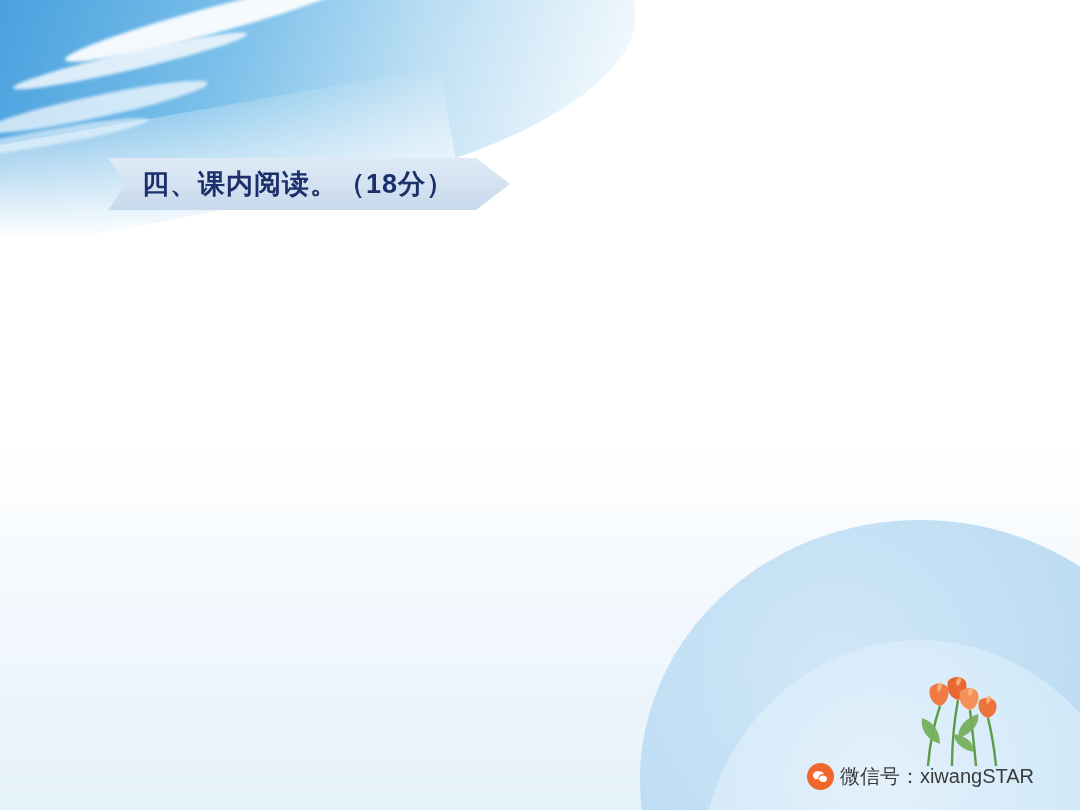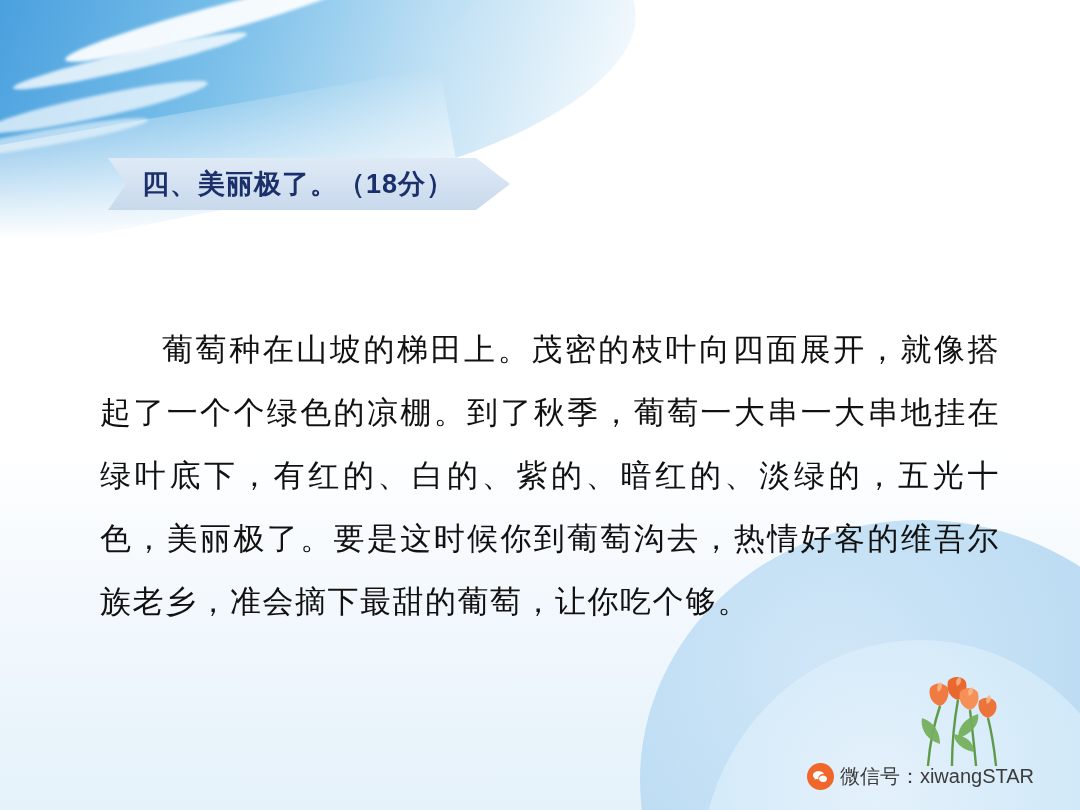--- a/index.html
+++ b/index.html
@@ -214,26 +214,25 @@
         <path d="M38 44 C36 39 38 35 41 34 C43 37 42 42 38 44 Z"></path>
         <path d="M57 38 C55 33 57 30 60 29 C62 32 61 36 57 38 Z"></path>
         <path d="M69 48 C67 43 69 40 72 39 C74 42 73 46 69 48 Z"></path>
         <path d="M87 56 C85 51 87 48 90 47 C92 50 91 54 87 56 Z"></path>
       </g>
     </svg>
   </div>
 
   <div class="banner-wrap">
     <div class="banner">
-      <span class="banner-text">四、美丽极了。（18分）</span>
+      <span class="banner-text">四、课内阅读。（18分）</span>
     </div>
   </div>
 
 
-  <div class="passage">葡萄种在山坡的梯田上。茂密的枝叶向四面展开，就像搭起了一个个绿色的凉棚。到了秋季，葡萄一大串一大串地挂在绿叶底下，有红的、白的、紫的、暗红的、淡绿的，五光十色，美丽极了。要是这时候你到葡萄沟去，热情好客的维吾尔族老乡，准会摘下最甜的葡萄，让你吃个够。</div>
 
   <div class="footer-mark">
     <span class="wechat-badge">
       <svg viewBox="0 0 24 24" width="18" height="18" aria-hidden="true">
         <path d="M9.3 4.2C5.6 4.2 2.6 6.6 2.6 9.5c0 1.7 1 3.2 2.6 4.2l-.6 2 2.2-1.1c.8.2 1.6.3 2.5.3.3 0 .5 0 .8 0-.2-.5-.3-1.1-.3-1.6 0-3 2.9-5.4 6.5-5.4.3 0 .6 0 .9.1-.5-2.2-3.1-3.8-6.2-3.8z" fill="#ffffff"></path>
         <path d="M21.4 14.2c0-2.4-2.4-4.3-5.4-4.3s-5.4 1.9-5.4 4.3 2.4 4.3 5.4 4.3c.7 0 1.3-.1 1.9-.3l1.8.9-.5-1.6c1.3-.8 2.2-2 2.2-3.3z" fill="#ffffff"></path>
       </svg>
     </span>
     <span class="footer-text">微信号：xiwangSTAR</span>
   </div>

